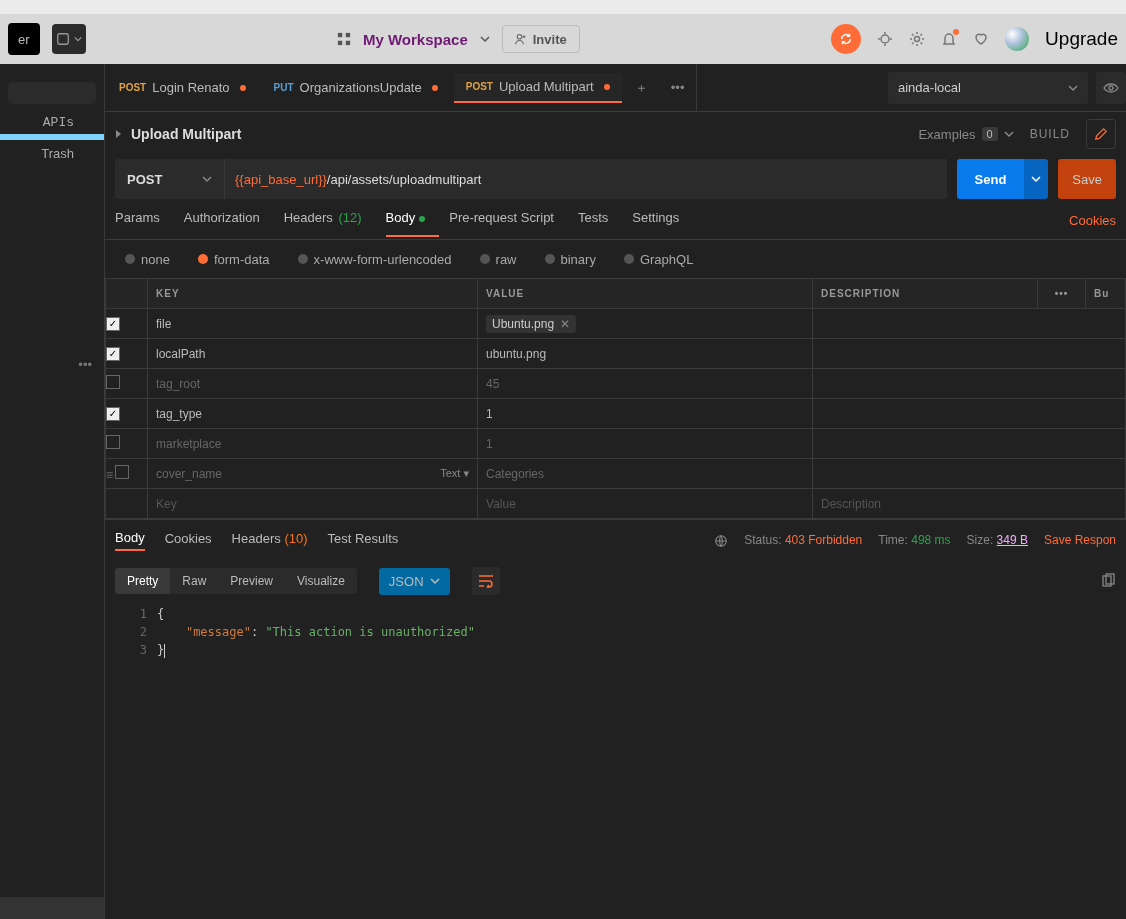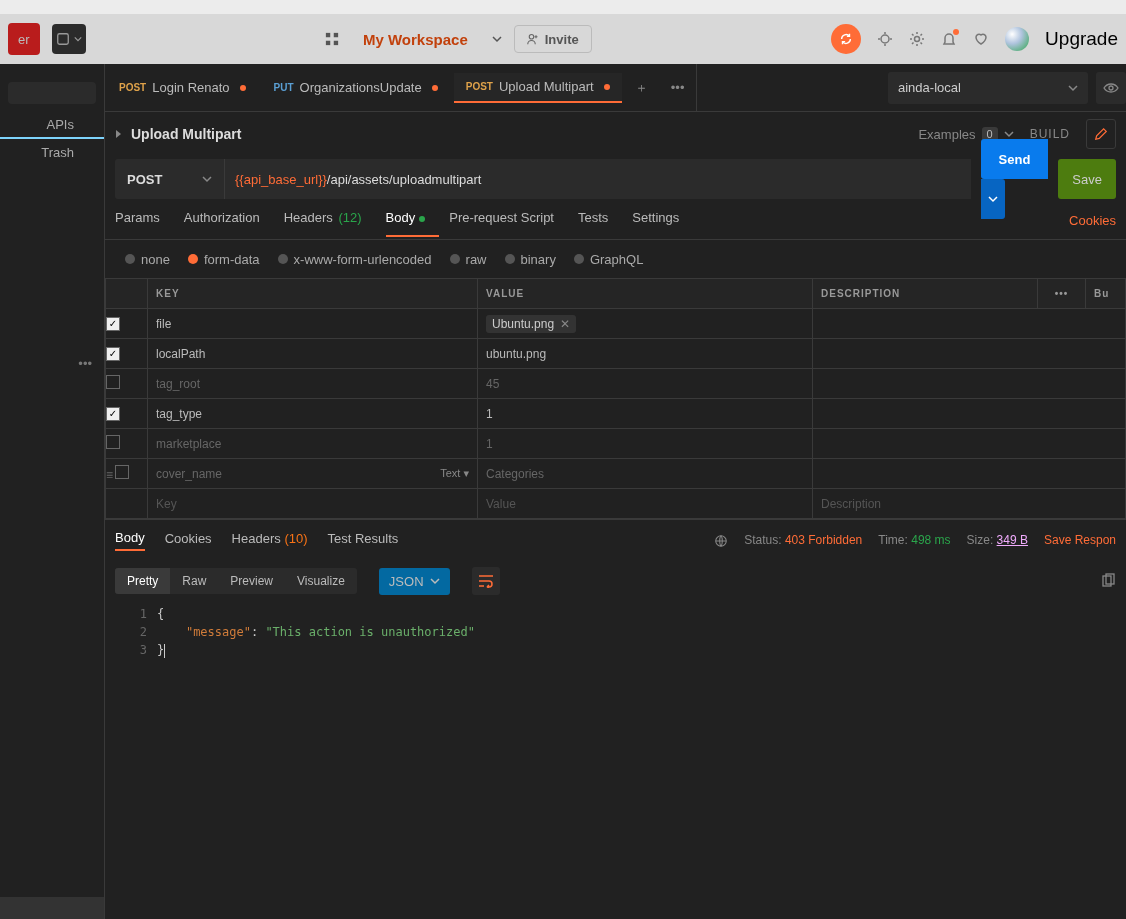--- a/index.html
+++ b/index.html
@@ -30,21 +30,21 @@
     padding: 0 8px;
     justify-content: space-between;
   }
   .header-left { display: flex; align-items: center; gap: 12px; }
   .header-center { display: flex; align-items: center; gap: 12px; }
   .header-right { display: flex; align-items: center; gap: 16px; }
 
   .btn-new {
     height: 30px;
     padding: 16px 10px;
-    background: #b91c1c;
+    background: #000000;
     color: #bbb;
     border-radius: 4px;
     display: flex;
     align-items: center;
   }
   .btn-gray {
     height: 30px;
     width: 34px;
     background: #2b2b2b;
     color: #bbb;
@@ -52,22 +52,22 @@
     display: flex;
     align-items: center;
     justify-content: center;
     gap: 4px;
   }
   .btn-gray svg { display:block; }
 
   .workspace {
     display: flex;
     align-items: center;
-    gap: 24px;
-    color: #c2410c;
+    gap: 12px;
+    color: #701a75;
     font-size: 15px;
     font-weight: 600;
   }
   .workspace .grid-icon { color:#555; }
 
   .invite-btn {
     height: 28px;
     padding: 0 12px;
     border: 1px solid #bbb;
     border-radius: 4px;
@@ -119,21 +119,22 @@
     border-radius: 4px;
   }
   .side-tab {
     height: 36px;
     display:flex; align-items:center; justify-content:flex-end;
     padding-right: 30px;
     color:#aaa;
     font-size:13px;
   }
   .side-tab.active {
-    border-bottom: 2px solid #7dd3fc;
+    border-bottom: 6px solid #7dd3fc;
+    font-family: Liberation Mono, monospace;
   }
   .side-more {
     height: 30px;
     display:flex; justify-content:flex-end; padding-right:12px;
     color:#777;
   }
   .side-row-sel {
     height: 30px;
     background:#333;
     margin-top: 300px;
@@ -237,42 +238,42 @@
     border-right:1px solid #3a3a3a;
   }
   .url-input {
     flex:1; height:40px;
     background:#2b2b2b; border:0; padding:0 10px;
     color:#ddd; font-size:13px;
     border-radius:0;
     display:flex; align-items:center;
   }
   .url-input .var { color:#ff6c37; }
-  .send-group { display:flex; margin-left:10px;flex-direction:column;}
+  .send-group { display:flex; margin-left:10px;}
   .send-main {
     height:40px; padding:0 18px;
     background:#097bed; color:#fff;
     border-radius:3px 0 0 3px;
     display:flex;align-items:center;font-weight:600;
   }
   .send-dd {
     height:40px; width:24px;
     background:#0769c9; color:#fff;
     border-radius:0 3px 3px 0;
     display:flex;align-items:center;justify-content:center;
   }
   .send-main, .send-dd { background:#0974e8; }
   .send-dd { background:#0860c0; }
   .send-main { background:#097bed; }
   .send-dd { background:#0765c2; }
   .send-main { background:#097bed; }
 
   .save-btn {
     height:40px; padding:0 14px;
-    background:#4d7c0f; color:#ccc;
+    background:#c2410c; color:#ccc;
     border-radius:3px; margin-left:10px;
     display:flex;align-items:center;
   }
 
   
   .req-subtabs {
     height:38px;
     display:flex; align-items:center;
     padding:0 10px;
     gap:24px;
@@ -283,21 +284,21 @@
   .req-subtab.active { color:#fff; }
   .req-subtab.active::after{
     content:""; position:absolute; left:0; right:-14px; bottom:-6px;
     height:2px; background:#ff6c37;
   }
   .green-dot{ display:inline-block; width:6px;height:6px;background:#2aa54b;border-radius:50%; margin-left:4px; vertical-align:middle;}
   .cookies-link { margin-left:auto; color:#ff6c37; }
 
   
   .body-types {
-    height:38px; display:flex; align-items:center; gap:18px;
+    height:38px; display:flex; align-items:center; gap:28px;
     padding:0 20px;
   }
   .radio { display:flex; align-items:center; gap:6px; color:#aaa;}
   .radio .bullet {
     width:10px;height:10px;border-radius:50%;
     background:#555;
   }
   .radio.sel .bullet { background:#ff6c37; }
 
   

